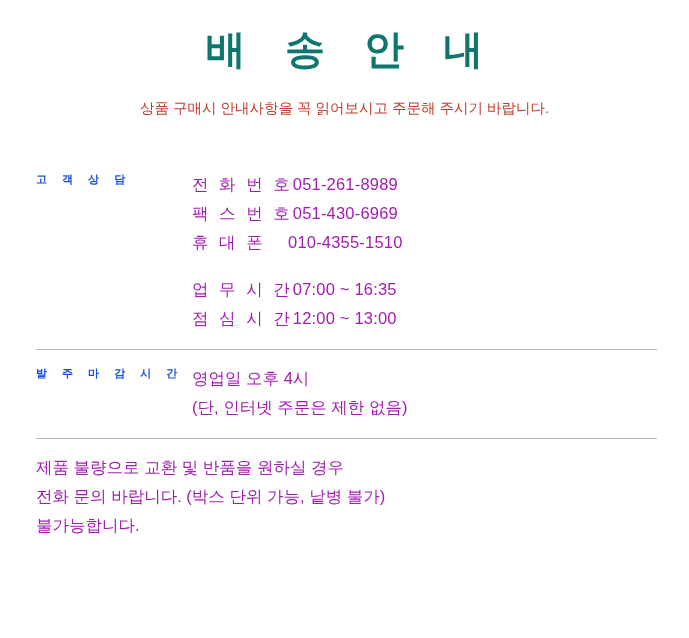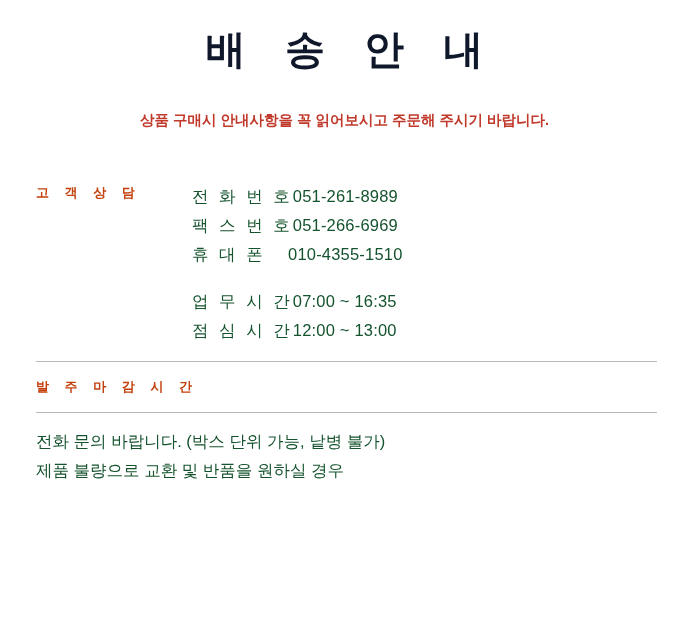--- a/index.html
+++ b/index.html
@@ -18,60 +18,59 @@
     position: relative;
     width: 689px;
     height: 638px;
     box-sizing: border-box;
   }
   .title {
     text-align: center;
     font-size: 40px;
     font-weight: bold;
     letter-spacing: 14px;
-    color: #0f172a;
+    color: #0f766e;
     margin: 0;
     padding-top: 22px;
     text-indent: 14px;
   }
   .subtitle {
     text-align: center;
     font-size: 14.5px;
     color: #c0392b;
-    margin: 12px;
+    margin: 0;
     padding-top: 22px;
     letter-spacing: 0px;
-    font-weight: bold;
   }
   .sections {
     margin-top: 38px;
     padding: 0 32px 0 36px;
   }
   .section {
     display: flex;
     align-items: flex-start;
     padding: 14px 0 16px 0;
   }
   .section + .section {
     border-top: 1px solid #b9b9b9;
   }
   .sec-label {
     width: 156px;
     flex: 0 0 156px;
-    font-size: 13px;
+    font-size: 11px;
     font-weight: bold;
-    color: #c2410c;
+    color: #1d4ed8;
     letter-spacing: 6px;
     padding-top: 2px;
     white-space: nowrap;
   }
   .sec-body {
     flex: 1 1 auto;
     font-size: 16.5px;
-    color: #14532d;
+    color: #a21caf;
     line-height: 29px;
   }
   .row {
     white-space: nowrap;
   }
   .row-key {
     display: inline-block;
     min-width: 96px;
     letter-spacing: 3px;
   }
@@ -96,40 +95,45 @@
 
   <div class="sections">
 
     <div class="section">
       <div class="sec-label">고 객 상 담</div>
       <div class="sec-body">
         <div class="row">
           <span class="row-key">전 화 번 호</span><span class="row-val">051-261-8989</span>
         </div>
         <div class="row">
-          <span class="row-key">팩 스 번 호</span><span class="row-val">051-266-6969</span>
+          <span class="row-key">팩 스 번 호</span><span class="row-val">051-430-6969</span>
         </div>
         <div class="row">
           <span class="row-key">휴  대  폰</span><span class="row-val">010-4355-1510</span>
         </div>
         <div class="gap"></div>
         <div class="row">
           <span class="row-key">업 무 시 간</span><span class="row-val">07:00 ~ 16:35</span>
         </div>
         <div class="row">
           <span class="row-key">점 심 시 간</span><span class="row-val">12:00 ~ 13:00</span>
         </div>
       </div>
     </div>
 
     <div class="section">
       <div class="sec-label">발 주 마 감 시 간</div>
+      <div class="sec-body">
+        <div class="line">영업일 오후 4시</div>
+        <div class="line">(단, 인터넷 주문은 제한 없음)</div>
+      </div>
     </div>
 
     <div class="section">
       <div class="sec-body">
+        <div class="line">제품 불량으로 교환 및 반품을 원하실 경우</div>
         <div class="line">전화 문의 바랍니다. (박스 단위 가능, 낱병 불가)</div>
-        <div class="line">제품 불량으로 교환 및 반품을 원하실 경우</div>
+        <div class="line">불가능합니다.</div>
       </div>
     </div>
 
   </div>
 </div>
 
 </body></html>

